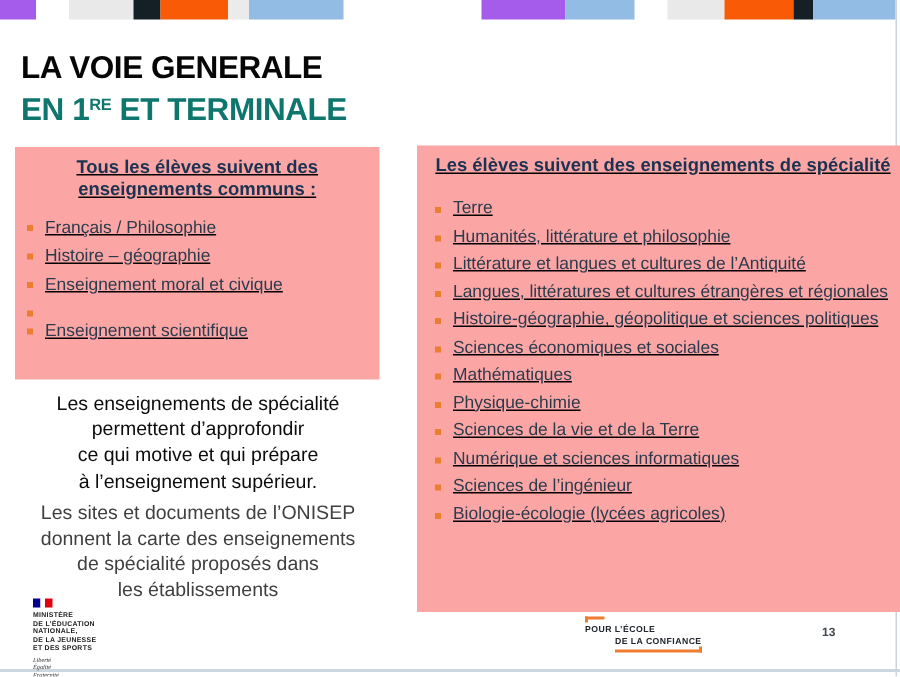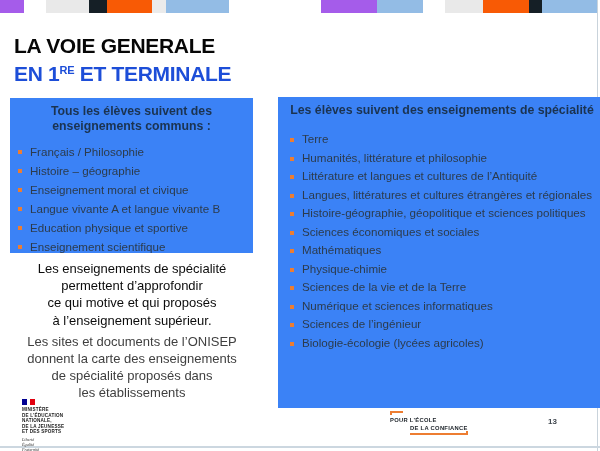--- a/index.html
+++ b/index.html
@@ -11,25 +11,25 @@
   .strip{position:absolute;left:0;top:0;width:600px;height:13px;}
   .strip-block{position:absolute;top:0;height:13px;}
 
   
   .right-edge{position:absolute;left:597px;top:0;width:1px;height:451px;background:#c9d3db;}
   .bottom-edge{position:absolute;left:0;top:446px;width:600px;height:2px;background:#ccd7e0;}
 
   
   .title{position:absolute;left:14px;top:33px;line-height:25px;white-space:nowrap;}
   .t1{font-size:21px;font-weight:bold;letter-spacing:-0.3px;color:#060606;}
-  .t2{font-size:21px;font-weight:bold;letter-spacing:-0.3px;color:#1d4ed8;}
+  .t2{font-size:21px;font-weight:bold;letter-spacing:-0.3px;color:#0f766e;}
   .t2 sup{font-size:11px;vertical-align:7px;}
 
   
-  .box{position:absolute;background:#3b82f6;box-sizing:border-box;}
+  .box{position:absolute;background:#fca5a5;box-sizing:border-box;text-decoration:underline;}
   .left-box{left:10px;top:98px;width:243px;height:155px;padding:6px 6px 0 6px;}
   .right-box{left:278px;top:97px;width:326px;height:311px;padding:6px 8px 0 10px;}
   .box-heading{text-align:center;font-weight:bold;font-size:12.3px;line-height:15px;
                color:#1b3350;margin:0 0 8px 0;}
   .right-box .box-heading{margin-bottom:12px;}
   .box ul{list-style:none;margin:0;padding:0;}
   .box li{display:flex;align-items:flex-start;font-size:11.6px;color:#2c3b4c;}
   .left-box li{line-height:19px;}
   .right-box li{line-height:18.5px;}
   .blt{flex:none;width:4px;height:4px;background:#ed7d31;margin:8px 8px 0 2px;}
@@ -106,41 +106,36 @@
           <span class="txt">Histoire – géographie</span>
         </li>
 
         <li>
           <span class="blt"></span>
           <span class="txt">Enseignement moral et civique</span>
         </li>
 
         <li>
           <span class="blt"></span>
-          <span class="txt">Langue vivante A et langue vivante B</span>
-        </li>
-
-        <li>
-          <span class="blt"></span>
-          <span class="txt">Education physique et sportive</span>
-        </li>
+        </li>
+
 
         <li>
           <span class="blt"></span>
           <span class="txt">Enseignement scientifique</span>
         </li>
       </ul>
   </section>
 
   <section class="note">
     <div class="bold">
 
     <div class="bl">Les enseignements de spécialité</div>
         <div class="bl">permettent d’approfondir</div>
-        <div class="bl">ce qui motive et qui proposés</div>
+        <div class="bl">ce qui motive et qui prépare</div>
         <div class="bl">à l’enseignement supérieur.</div>
       </div>
     <div class="reg">
 
     <div class="rl">Les sites et documents de l’ONISEP</div>
         <div class="rl">donnent la carte des enseignements</div>
         <div class="rl">de spécialité proposés dans</div>
         <div class="rl">les établissements</div>
       </div>
   </section>

